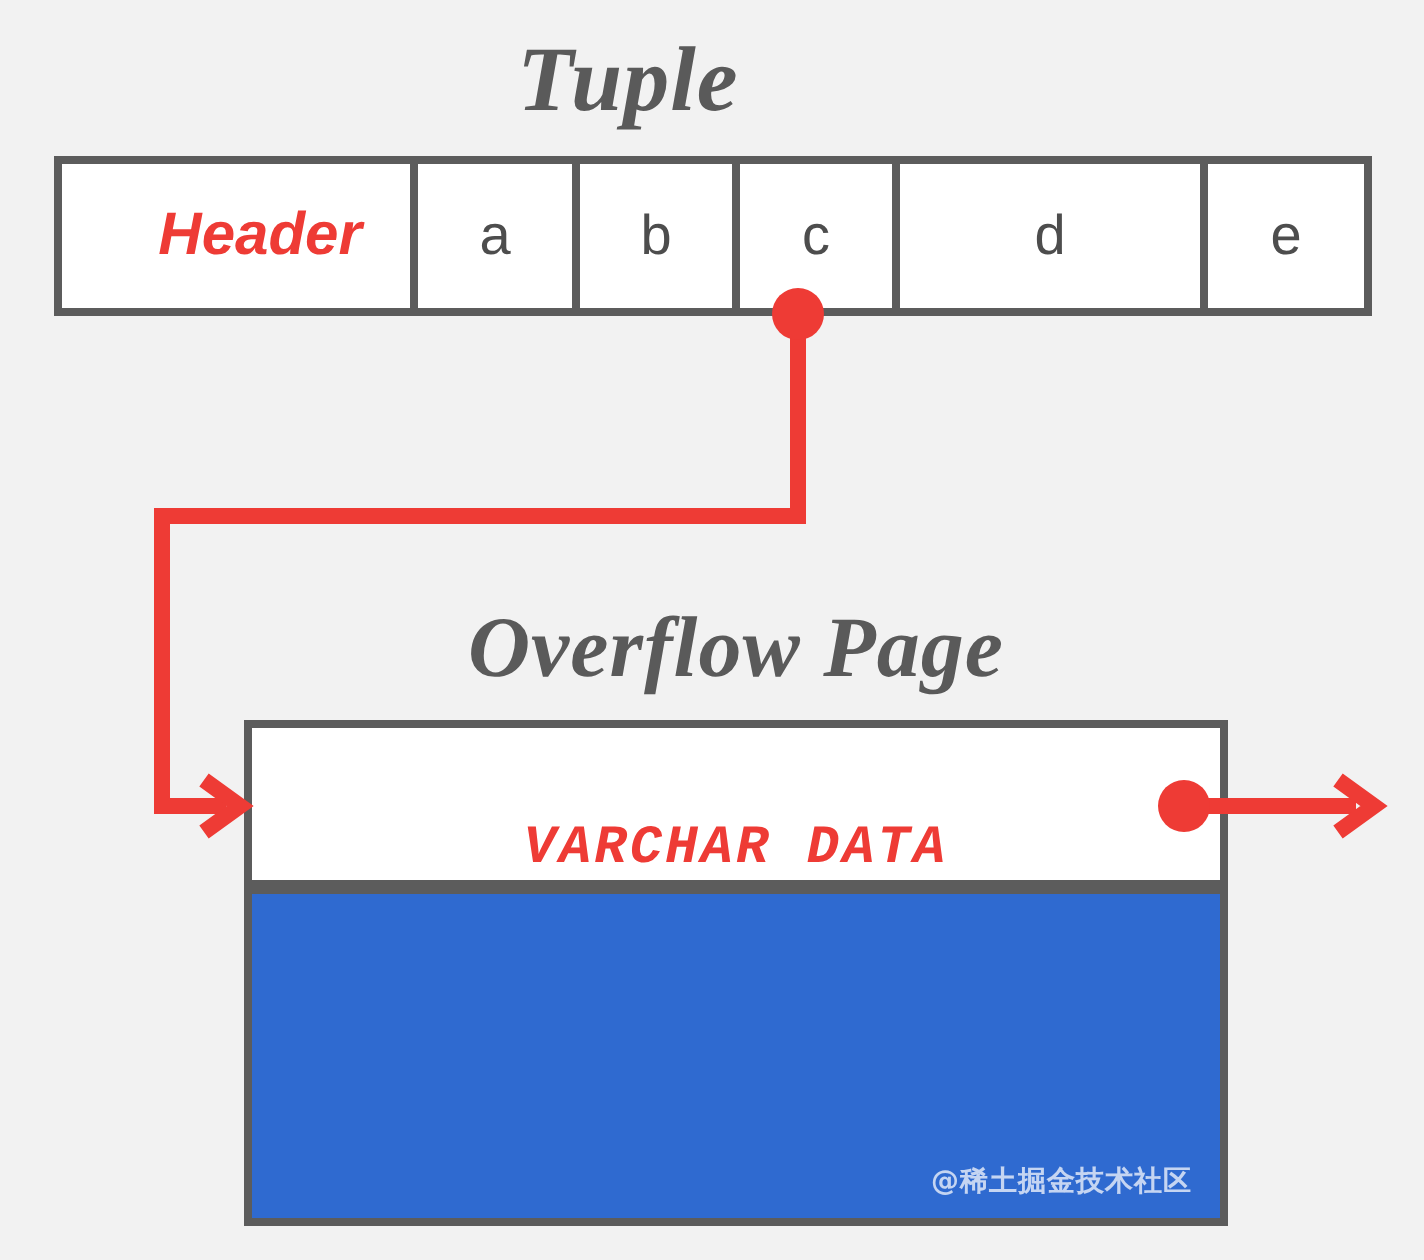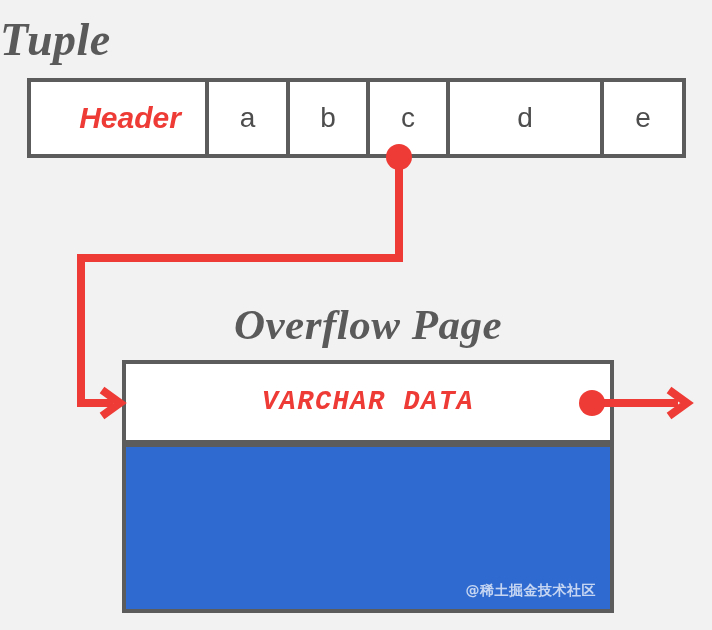--- a/index.html
+++ b/index.html
@@ -29,21 +29,21 @@
     font-weight: bold;
     font-style: italic;
     color: #5a5a5a;
     white-space: nowrap;
     letter-spacing: 0.5px;
   }
   #tuple-title {
     left: 0;
     top: 14px;
     width: 628px;
-    text-align: left;
+    text-align: center;
     font-size: 46px;
     line-height: 52px;
   }
   #overflow-title {
     left: 0;
     top: 300px;
     width: 736px;
     text-align: center;
     font-size: 43px;
     line-height: 50px;
@@ -102,21 +102,21 @@
   #overflow-header-box {
     position: absolute;
     left: 0;
     top: 0;
     width: 492px;
     height: 84px;
     box-sizing: border-box;
     border: 4px solid #5c5c5c;
     background: #ffffff;
     display: flex;
-    align-items: center;
+    align-items: flex-end;
     justify-content: center;
   }
   #varchar-label {
     font-family: "Liberation Mono", monospace;
     font-weight: bold;
     font-style: italic;
     font-size: 27px;
     color: #ee3b35;
     letter-spacing: 1.5px;
     white-space: nowrap;

